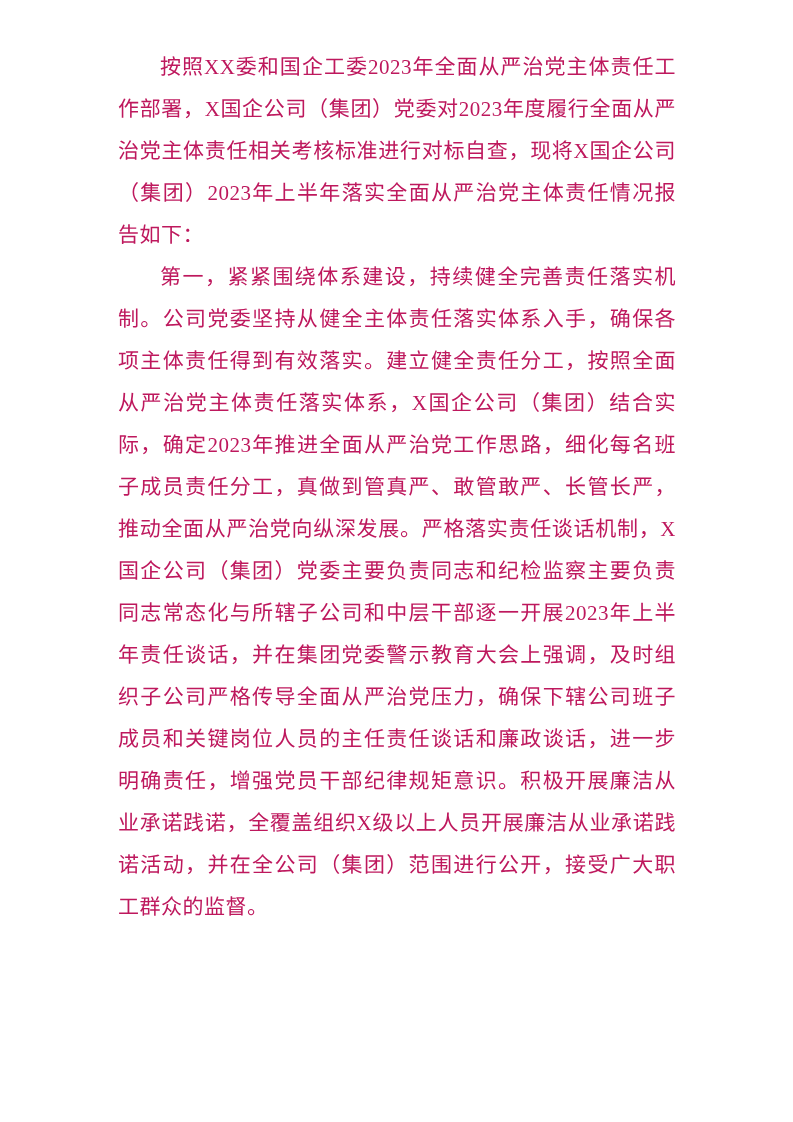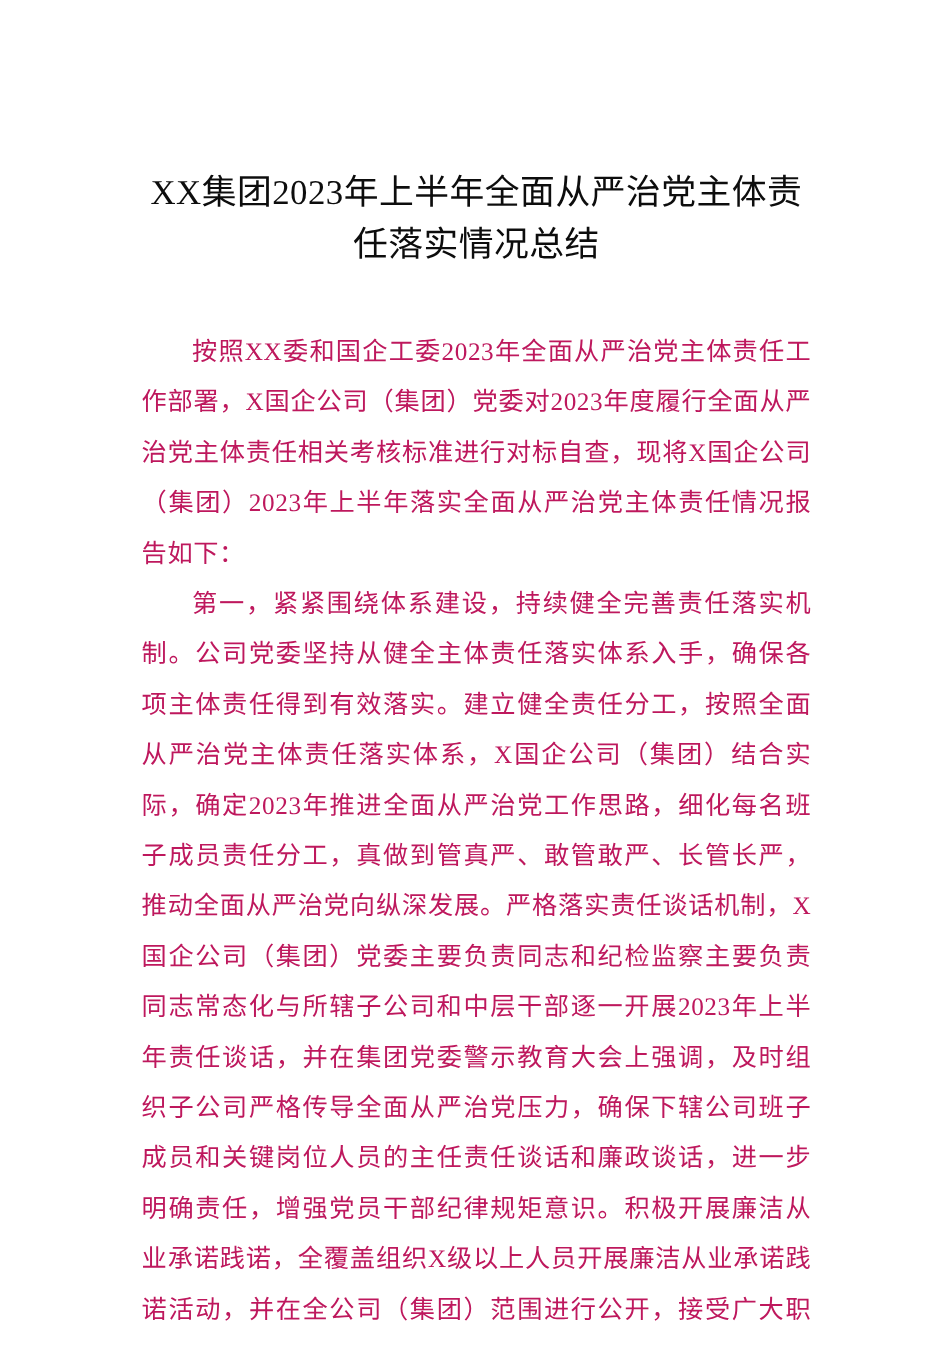--- a/index.html
+++ b/index.html
@@ -57,21 +57,20 @@
   .doc-para + .doc-para {
     margin-top: 0;
   }
 </style>
 </head>
 <body>
 
 <div class="page">
   <div class="doc-body">
 
-    <h1 class="doc-title">XX集团2023年上半年全面从严治党主体责任落实情况总结</h1>
 
     <div class="para-block">
       <p class="doc-para">按照XX委和国企工委2023年全面从严治党主体责任工作部署，X国企公司（集团）党委对2023年度履行全面从严治党主体责任相关考核标准进行对标自查，现将X国企公司（集团）2023年上半年落实全面从严治党主体责任情况报告如下：</p>
       <p class="doc-para">第一，紧紧围绕体系建设，持续健全完善责任落实机制。公司党委坚持从健全主体责任落实体系入手，确保各项主体责任得到有效落实。建立健全责任分工，按照全面从严治党主体责任落实体系，X国企公司（集团）结合实际，确定2023年推进全面从严治党工作思路，细化每名班子成员责任分工，真做到管真严、敢管敢严、长管长严，推动全面从严治党向纵深发展。严格落实责任谈话机制，X国企公司（集团）党委主要负责同志和纪检监察主要负责同志常态化与所辖子公司和中层干部逐一开展2023年上半年责任谈话，并在集团党委警示教育大会上强调，及时组织子公司严格传导全面从严治党压力，确保下辖公司班子成员和关键岗位人员的主任责任谈话和廉政谈话，进一步明确责任，增强党员干部纪律规矩意识。积极开展廉洁从业承诺践诺，全覆盖组织X级以上人员开展廉洁从业承诺践诺活动，并在全公司（集团）范围进行公开，接受广大职工群众的监督。</p>
     </div>
 
   </div>
 </div>
 
 </body></html>

